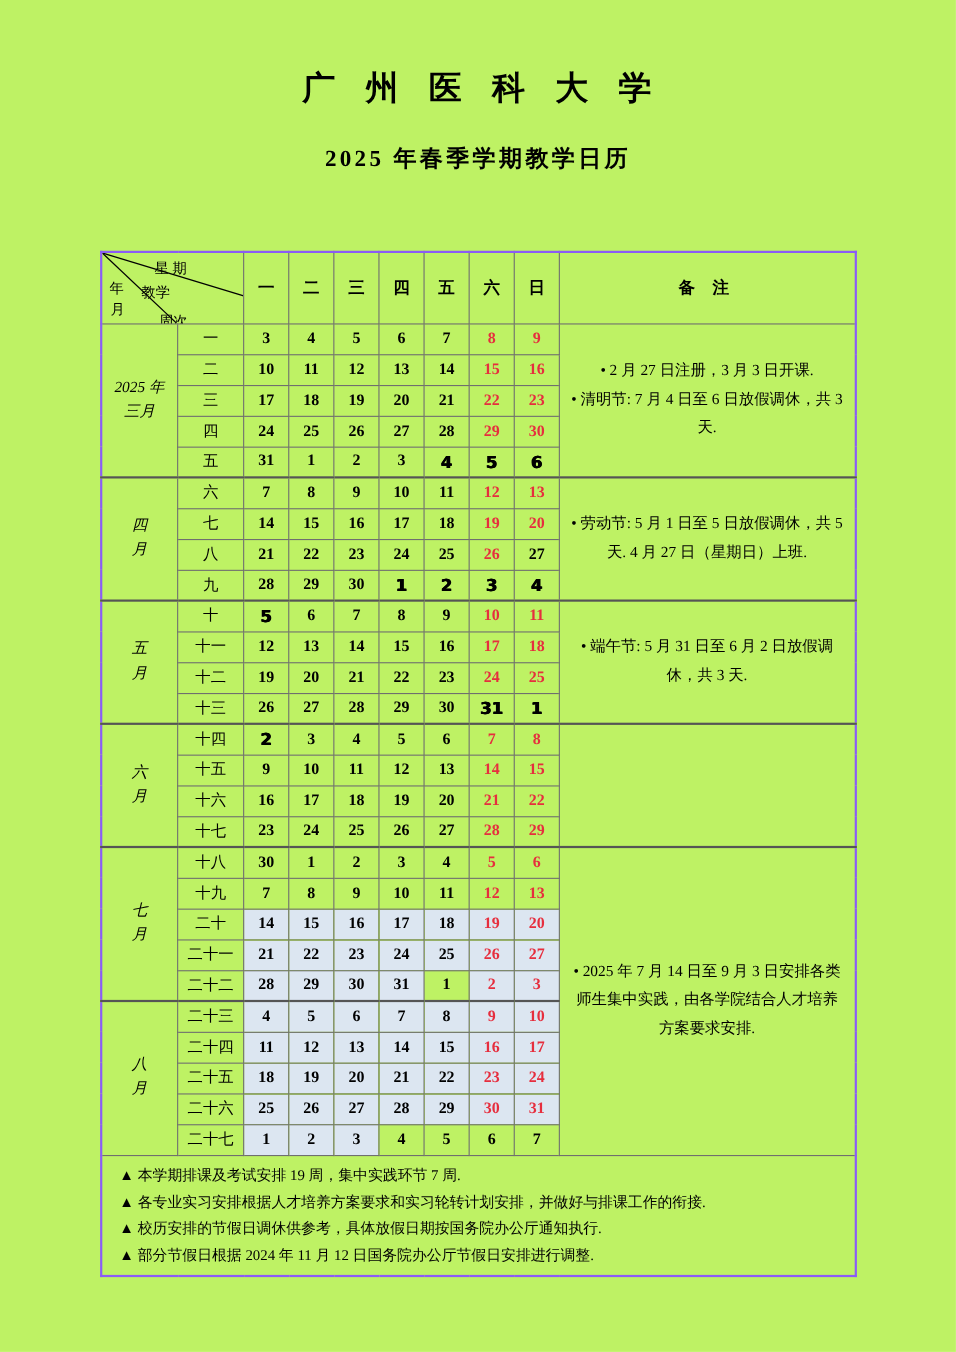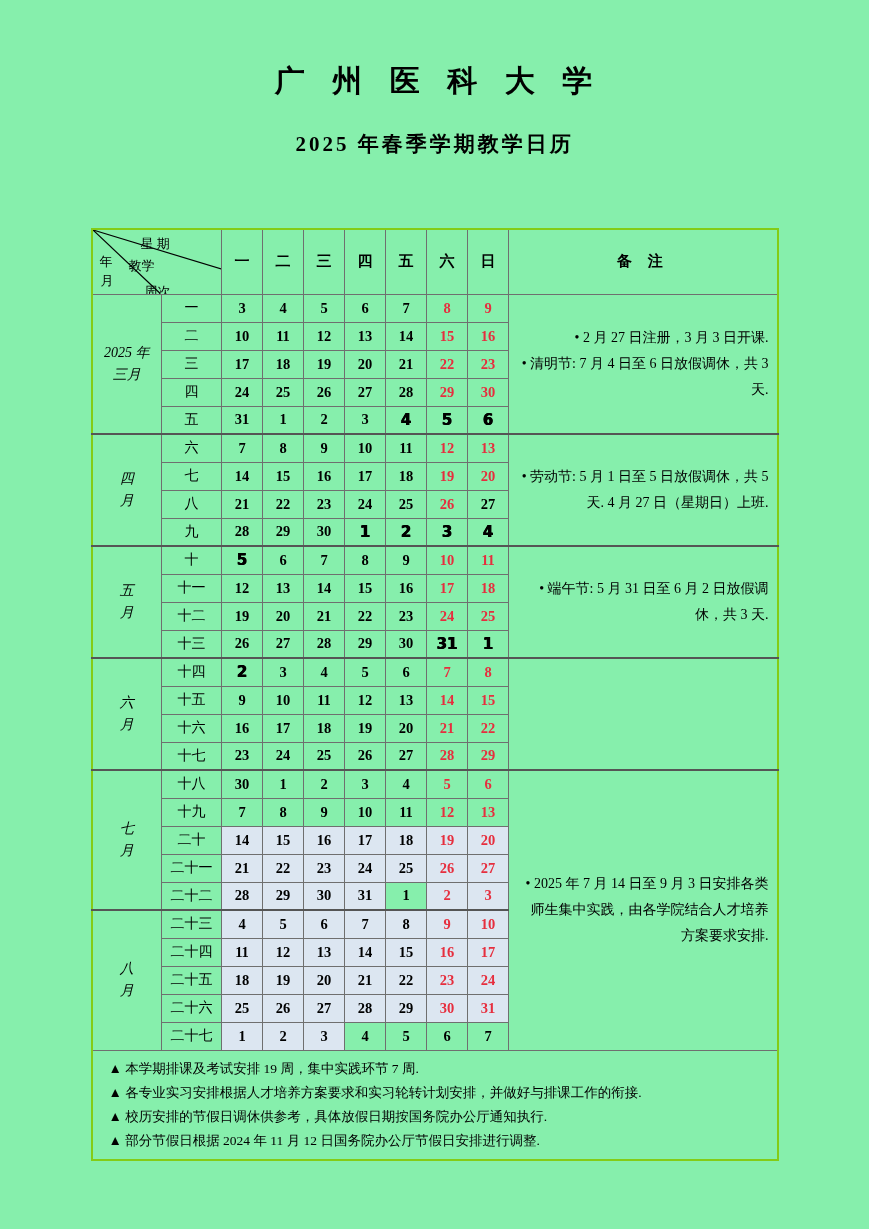--- a/index.html
+++ b/index.html
@@ -1,31 +1,31 @@
 <!DOCTYPE html>
 <html style="--red: #e62e3e; --shade: #dce6f1;"><head>
 <meta charset="utf-8">
 <style>
   html,body{margin:0;padding:0;background:#ffffff;}
   .page{
-    width:869px;height:1229px;margin:0 auto;background:#86efac;
+    width:869px;height:1229px;margin:0 auto;background:#bef264;
     font-family:"Liberation Serif","DejaVu Serif",serif;color:#000;
     box-sizing:border-box;padding-top:60px;overflow:hidden;
   }
   .title{
     text-align:center;font-size:30px;font-weight:bold;margin:0;
     word-spacing:16px;letter-spacing:2px;line-height:42px;
   }
   .subtitle{
     text-align:center;font-size:21px;font-weight:bold;margin:28px 0 0 0;
     letter-spacing:3px;line-height:28px;
   }
   table.cal{
     border-collapse:collapse;table-layout:fixed;width:686px;margin:70px auto 0 auto;
-    border:2px solid #84cc16;
+    border:2px solid #8b5cf6;
   }
   .cal th,.cal td{
     border:1px solid #6f6f6f;text-align:center;vertical-align:middle;
     padding:0;overflow:hidden;
   }
   thead tr{height:65px;}
   tbody tr{height:28px;}
   tr.month-start td{border-top:2px solid #555;}
   th.corner{position:relative;padding:0;font-weight:normal;}
   th.corner svg{position:absolute;left:0;top:0;width:100%;height:100%;}
@@ -41,21 +41,21 @@
   td.month{font-size:14px;line-height:22px;font-style:italic;}
   td.week{font-size:14px;}
   td.date{font-weight:bold;font-size:14.5px;}
   td.date.red{color:var(--red,#e62e3e);}
   td.date.holiday{
     font-family:"DejaVu Sans","Liberation Sans",sans-serif;
     font-size:15px;color:#000;text-shadow:0.4px 0 0 #000, -0.4px 0 0 #000;
   }
   td.shaded{background:var(--shade,#dce6f1);}
   td.note{text-align:left;vertical-align:middle;padding:4px 8px;}
-  .note-line{font-size:14px;line-height:26px;text-align:right;}
+  .note-line{font-size:14px;line-height:26px;text-align:center;}
   td.footer{height:96px;text-align:left;vertical-align:middle;padding:6px 10px 6px 16px;margin-left:16px;}
   .fn{font-size:13.5px;line-height:24px;}
 </style>
 </head>
 <body>
 
 <div class="page">
   <h1 class="title">广 州 医 科 大 学</h1>
   <h2 class="subtitle">2025 年春季学期教学日历</h2>
 

